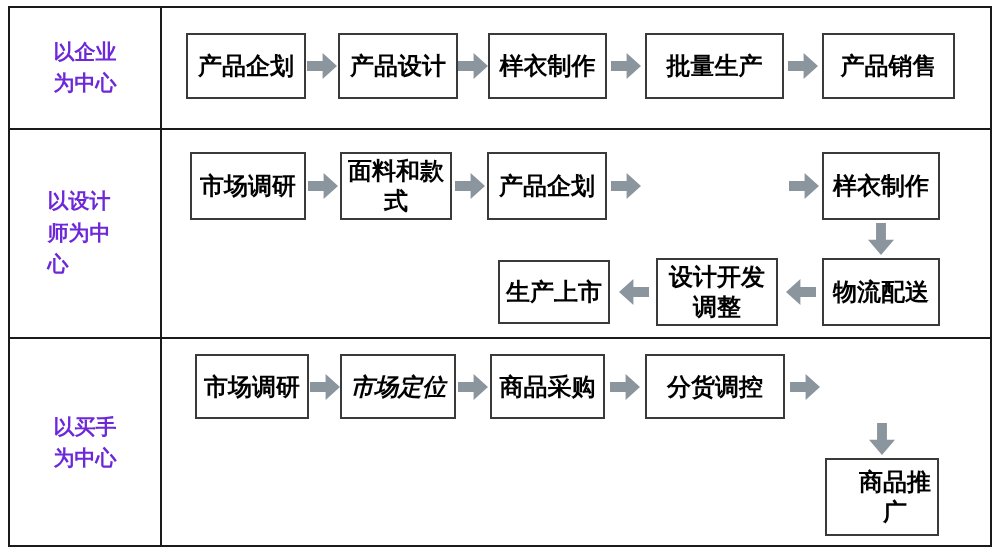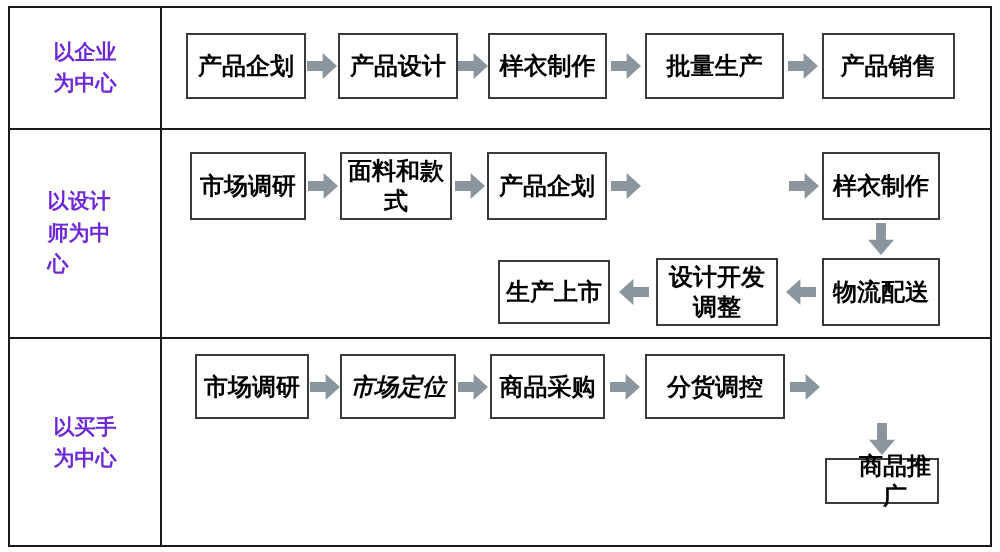--- a/index.html
+++ b/index.html
@@ -77,15 +77,15 @@
   <div class="box" style="left:195px; top:354px; width:114px; height:65px;">市场调研</div>
   <div class="arrow arrow-r" style="left:310px; top:374px;"></div>
   <div class="box" style="left:340px; top:354px; width:116px; height:65px;font-style:italic;">市场定位</div>
   <div class="arrow arrow-r" style="left:458px; top:374px;"></div>
   <div class="box" style="left:490px; top:354px; width:115px; height:65px;">商品采购</div>
   <div class="arrow arrow-r" style="left:610px; top:374px;"></div>
   <div class="box" style="left:645px; top:354px; width:140px; height:65px;text-align:center;">分货调控</div>
   <div class="arrow arrow-r" style="left:790px; top:374px;"></div>
 
   <div class="arrow arrow-d" style="left:869px; top:423px;"></div>
-  <div class="box" style="left:825px; top:458px; width:114px; height:46px;padding-left:28px;">商品推广</div>
+  <div class="box" style="left:825px; top:458px; width:114px; height:78px;padding-left:28px;">商品推广</div>
 
 </div>
 
 </body></html>

